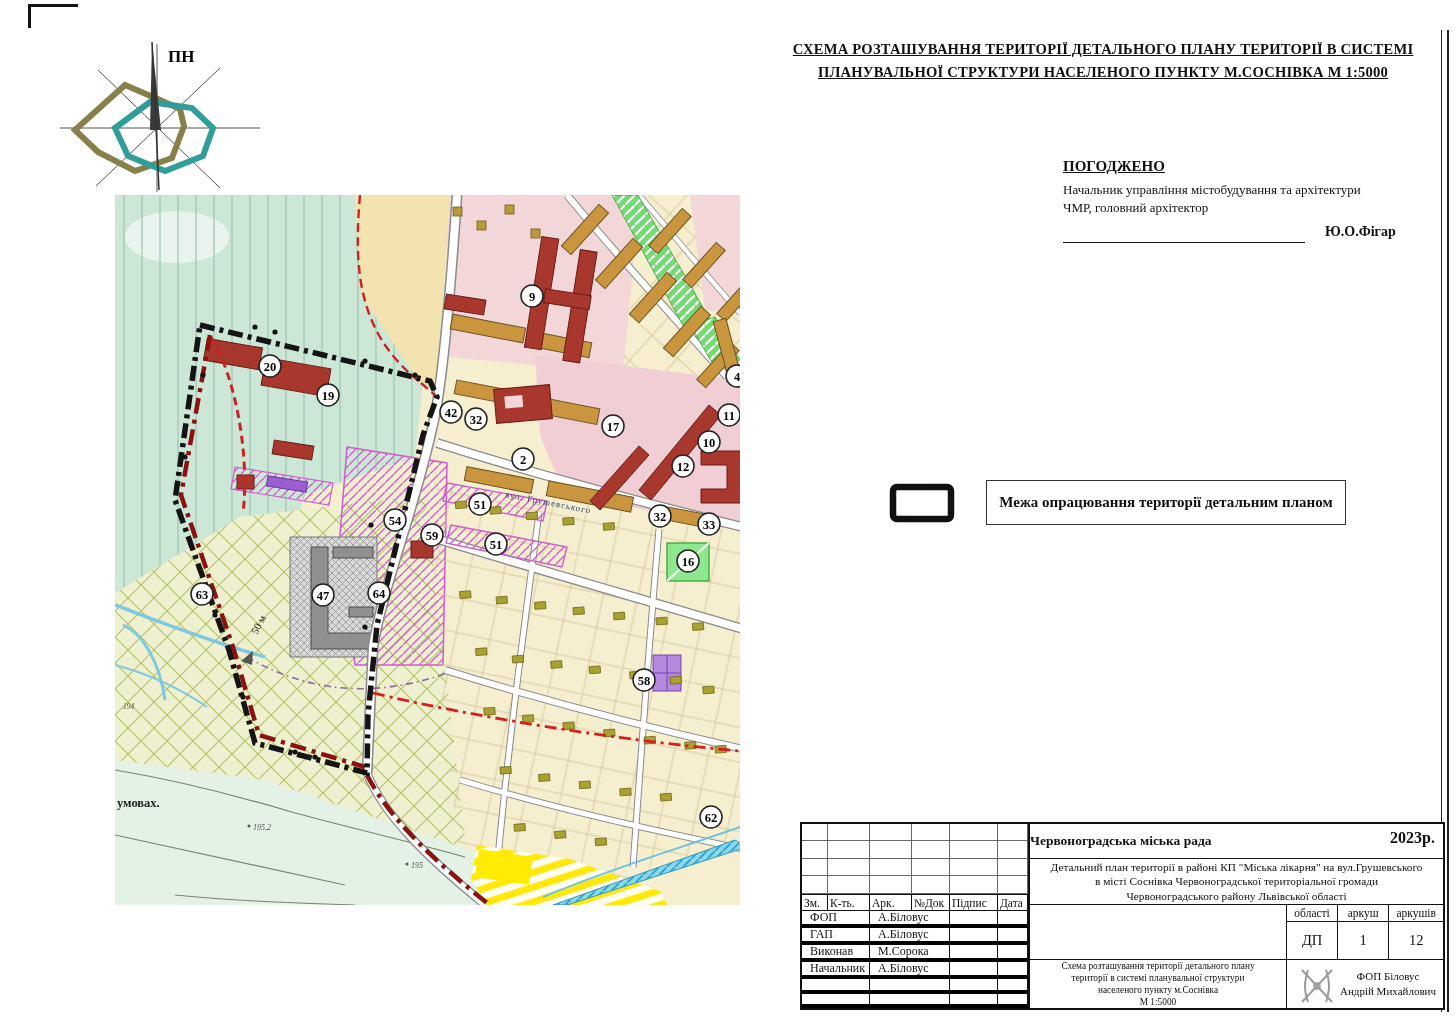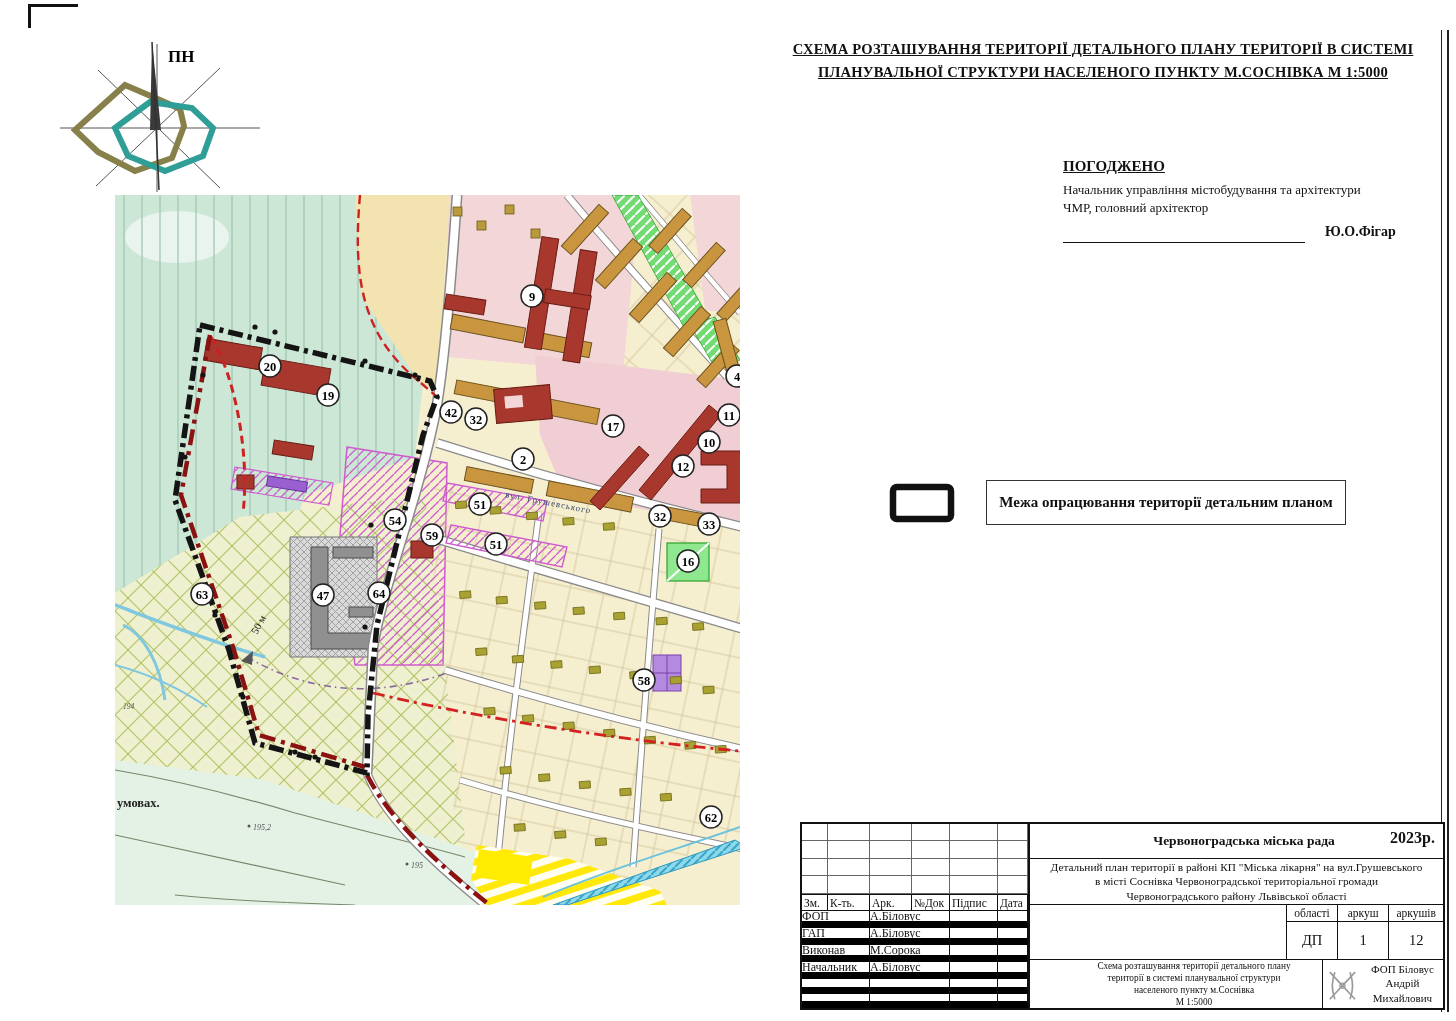--- a/index.html
+++ b/index.html
@@ -44,37 +44,37 @@
   .tblock{position:absolute;left:800px;top:822px;width:645px;height:188px;border:2.5px solid #111;
           display:flex;box-sizing:border-box;background:#fff;font-size:12px;}
   .tb-left{width:228px;border-right:2px solid #111;box-sizing:border-box;display:flex;flex-direction:column;}
   .rev-grid{height:73px;display:grid;grid-template-columns:26px 42px 42px 38px 48px 30px;
             grid-template-rows:repeat(4,1fr);}
   .rev-grid div{border-right:1px solid #666;border-bottom:1px solid #666;}
   .tb-header{height:17px;display:grid;grid-template-columns:26px 42px 42px 38px 48px 30px;
              border-top:1px solid #111;font-size:11.5px;}
   .tb-header div{border-right:1px solid #111;border-bottom:1.5px solid #111;display:flex;align-items:center;padding-left:2px;box-sizing:border-box;}
   .role-row{height:17px;display:grid;grid-template-columns:68px 80px 48px 30px;font-size:12px;}
-  .role-row div{border-right:1px solid #111;border-bottom:7px solid #000000;display:flex;align-items:center;padding-left:0;box-sizing:border-box;overflow:hidden;}
+  .role-row div{border-right:1px solid #111;border-bottom:4px solid #000000;display:flex;align-items:center;padding-left:8px;box-sizing:border-box;overflow:hidden;}
   .role-row.blank{height:15px;}
   .tb-right{flex:1;display:flex;flex-direction:column;}
   .tb-r1{height:36px;border-bottom:1.5px solid #111;display:flex;align-items:center;position:relative;}
-  .tb-org{flex:1;text-align:center;font-weight:bold;font-size:13.5px;padding-left:15px;}
+  .tb-org{flex:1;text-align:left;font-weight:bold;font-size:13.5px;}
   .tb-year{position:absolute;right:8px;top:5px;font-weight:bold;font-size:16px;}
   .tb-r2{height:48px;border-bottom:1.5px solid #111;display:flex;flex-direction:column;align-items:center;justify-content:center;font-size:11.3px;line-height:1.25;text-align:center;}
   .tb-r3{height:57px;border-bottom:1.5px solid #111;display:flex;}
   .tb-sigspace{width:257px;border-right:1.5px solid #111;box-sizing:border-box;}
   .stage-tbl{flex:1;display:flex;flex-direction:column;}
   .stage-hd{height:17px;display:grid;grid-template-columns:1fr 1fr 1.05fr;font-size:11.5px;}
   .stage-hd div{border-right:1px solid #111;border-bottom:1px solid #111;display:flex;align-items:center;justify-content:center;}
   .stage-hd div:last-child{border-right:none;}
   .stage-val{flex:1;display:grid;grid-template-columns:1fr 1fr 1.05fr;font-size:14.5px;}
   .stage-val div{border-right:1px solid #111;display:flex;align-items:center;justify-content:center;}
   .stage-val div:last-child{border-right:none;}
-  .tb-r4{flex:1;display:flex;padding-left:36px;}
+  .tb-r4{flex:1;display:flex;}
   .tb-schematitle{width:257px;border-right:1.5px solid #111;box-sizing:border-box;display:flex;flex-direction:column;
                   align-items:center;justify-content:center;font-size:9.3px;line-height:1.3;text-align:center;}
   .tb-firm{flex:1;display:flex;align-items:center;justify-content:center;font-size:11px;line-height:1.35;}
   .tb-firm .names{text-align:center;}
 </style>
 </head>
 <body>
 
 <div id="page">
 

